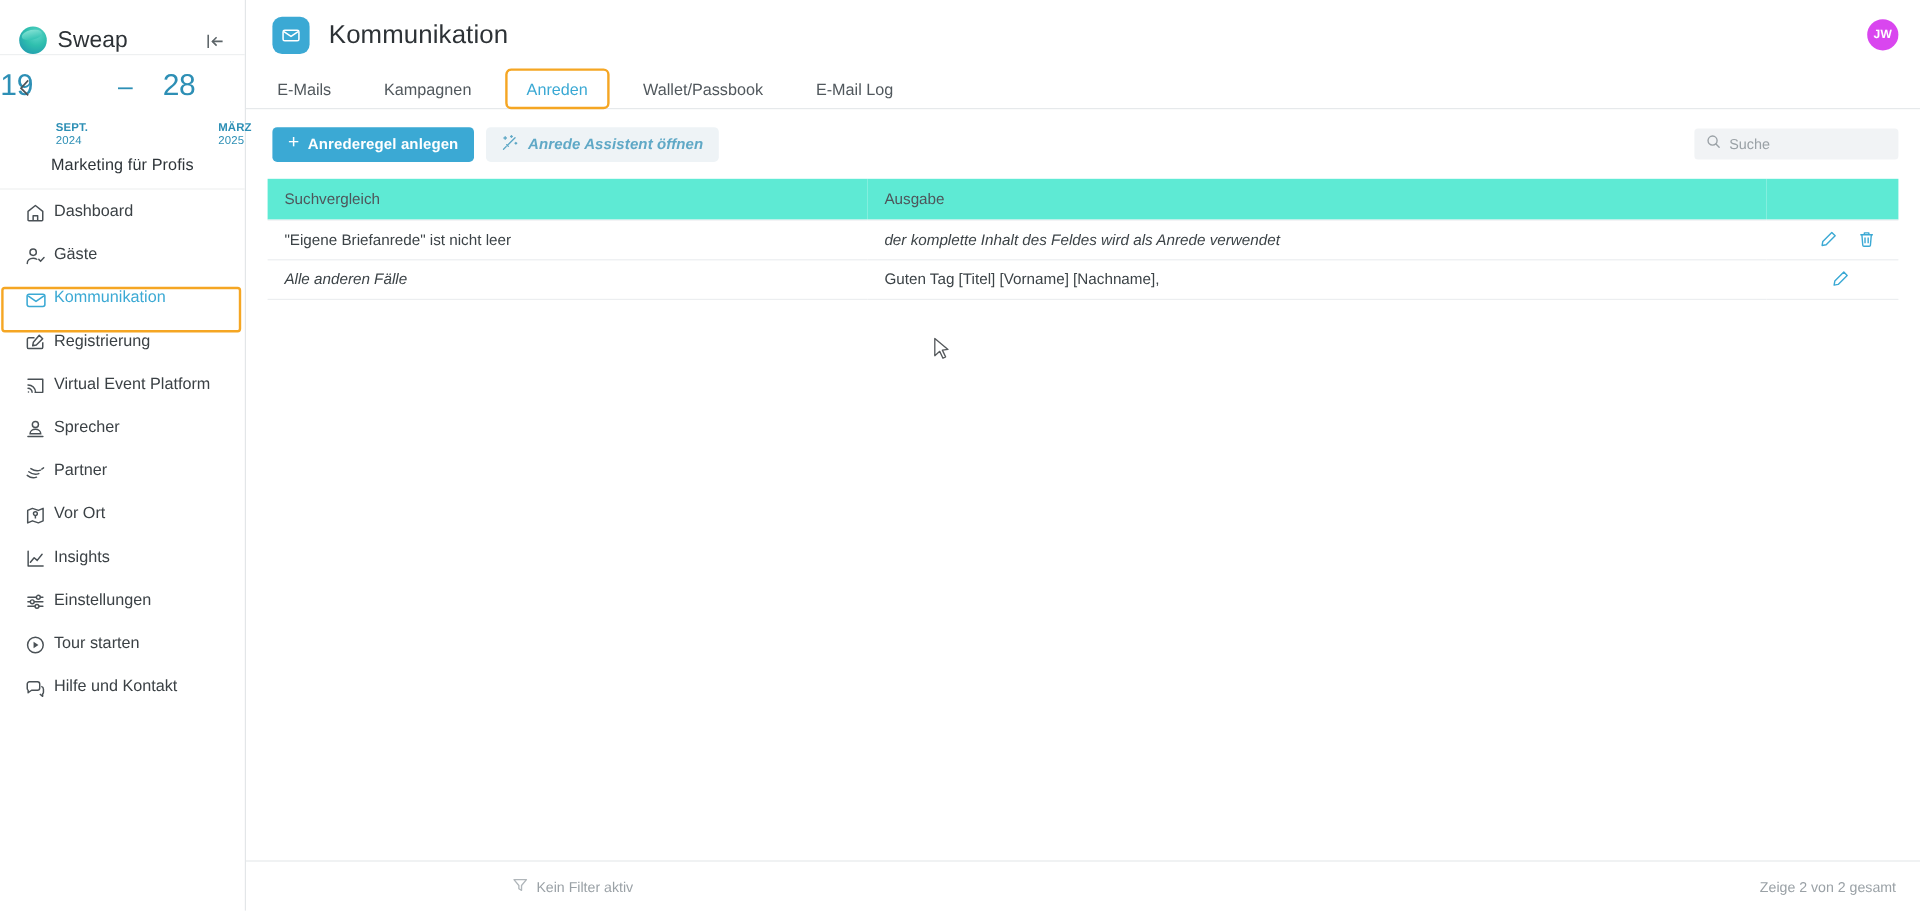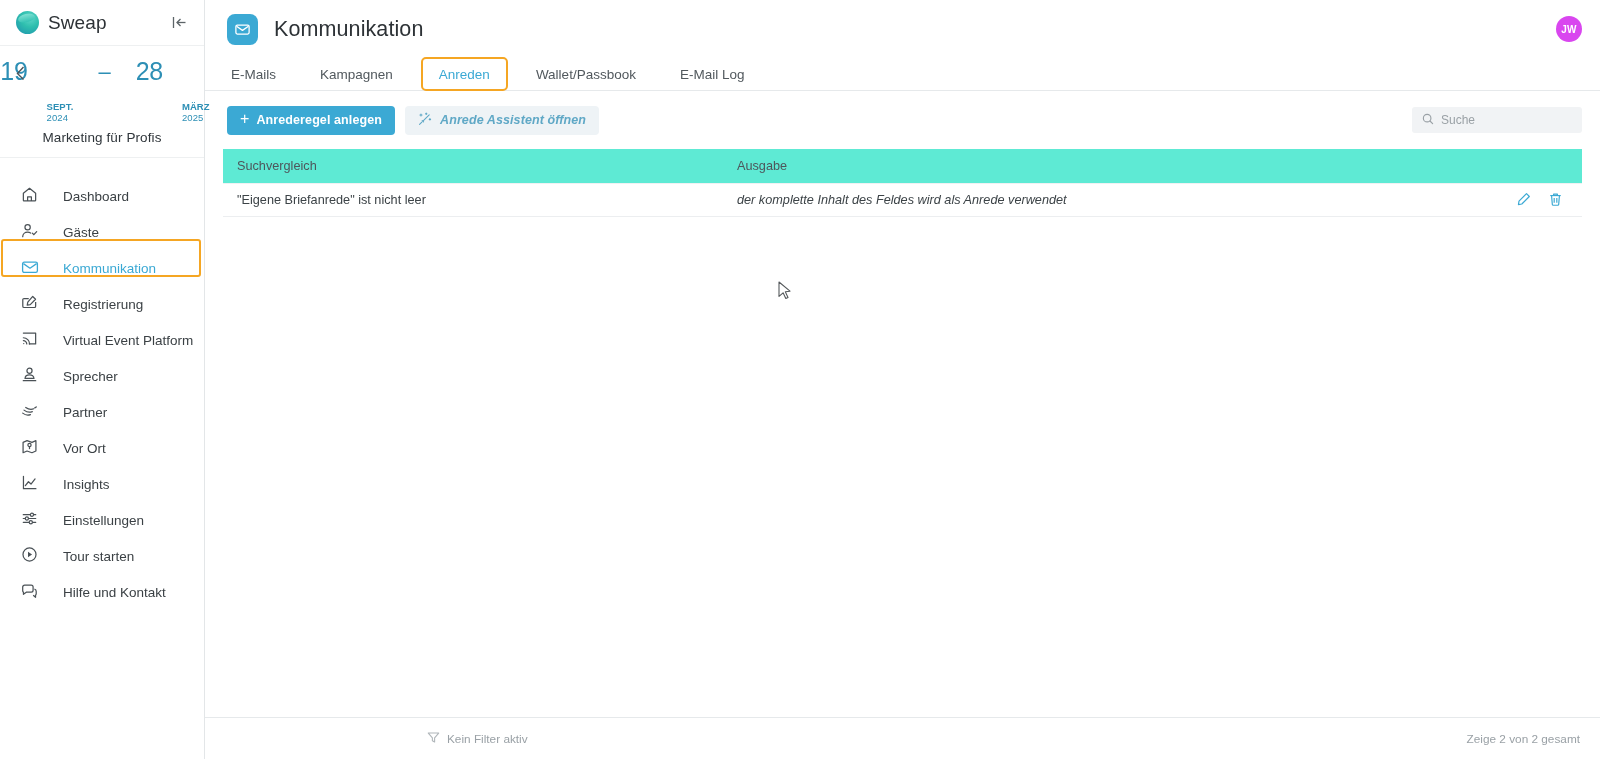--- a/index.html
+++ b/index.html
@@ -15,21 +15,21 @@
   .sidebar {
     width: 205px; height: 759px;
     background: #ffffff;
     border-right: 1px solid #e3e6e8;
     display: flex; flex-direction: column;
     flex: 0 0 205px;
     position: relative;
   }
   .brand-row {
     height: 46px;
-    display: flex; align-items: center;
+    display: flex; align-items: flex-end;
     padding: 0 14px 0 16px;
     border-bottom: 1px solid #eef0f1;
   }
   .logo-mark {
     width: 23px; height: 23px; border-radius: 50%;
     background: radial-gradient(circle at 62% 30%, #5fd6c9 0%, #2fbfae 42%, #1b8fae 100%);
     position: relative; flex: 0 0 23px;
   }
   .logo-mark:after {
     content: ""; position: absolute;
@@ -67,21 +67,21 @@
   .d-mon { font-size: 9.5px; color: #2d8fb5; line-height: 10px; font-weight: 700; letter-spacing: .1px; margin-top: 43px;}
   .d-yr { font-size: 9.5px; color: #2d8fb5; line-height: 11px; letter-spacing: .1px;}
   .d-dash { font-size: 22px; color: #2d8fb5; margin: 0 9px; line-height: 27px; }
   .event-name {
     text-align: center; font-size: 13.5px; color: #2f353a;
     margin-top: 7px; letter-spacing: .1px;
   }
 
   .nav { padding-top: 10px; }
   .nav-item {
-    display: flex; align-items: flex-end; gap: 24px;
+    display: flex; align-items: flex-start; gap: 6px;
     height: 36px; padding-left: 20px;
     font-size: 13.5px; color: #3b4145; cursor: pointer;
     text-decoration: none; position: relative;
   }
   .nav-item .ico { width: 19px; height: 19px; display: flex; align-items: center; justify-content: center; flex:0 0 19px;}
   .nav-item .ico svg { display: block; }
   .nav-item.active { color: #3ba9d4; }
   .nav-item.active .ico svg { stroke: #3ba9d4; }
   .nav-item.highlight {
     outline: 2.5px solid #f5a623;
@@ -443,20 +443,31 @@
                 <span class="act-ico">
                   <svg width="15" height="15" viewBox="0 0 16 16" fill="none" stroke="#3ba9d4" stroke-width="1.25" stroke-linejoin="round">
                     <path d="M2.4 3.8h11.2"></path>
                     <path d="M6 3.8V2.2h4v1.6"></path>
                     <path d="M3.8 3.8l.8 9.4a1 1 0 001 .9h4.8a1 1 0 001-.9l.8-9.4"></path>
                     <path d="M6.6 6.4v5M9.4 6.4v5"></path>
                   </svg>
                 </span>
               </td>
             </tr>
+            <tr>
+              <td class="italic">Alle anderen Fälle</td>
+              <td>Guten Tag [Titel] [Vorname] [Nachname],</td>
+              <td class="actions">
+                <span class="act-ico" style="margin-right:22px">
+                  <svg width="15" height="15" viewBox="0 0 16 16" fill="none" stroke="#3ba9d4" stroke-width="1.25" stroke-linejoin="round">
+                    <path d="M11.2 1.8l3 3-8 8-3.6.6.6-3.6z"></path>
+                  </svg>
+                </span>
+              </td>
+            </tr>
           </tbody>
         </table>
       </div>
     </div>
 
     <div class="footer-bar">
       <div class="filter-chip">
         <span>
           <svg width="13" height="13" viewBox="0 0 14 14" fill="none" stroke="#b0b6ba" stroke-width="1.2" stroke-linejoin="round">
             <path d="M1.4 2.2h11.2L8.2 7.4v4.4L5.8 10.4V7.4z"></path>

